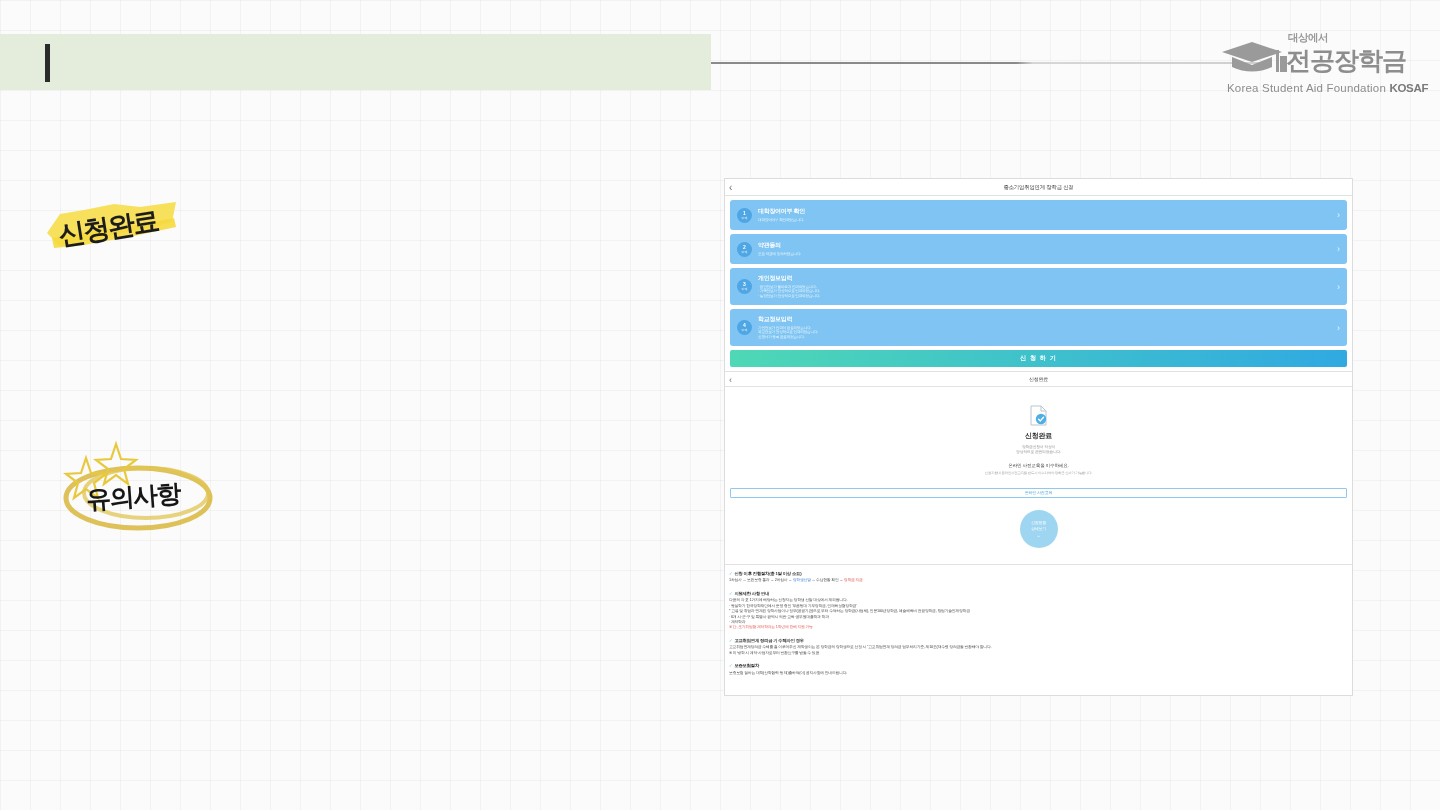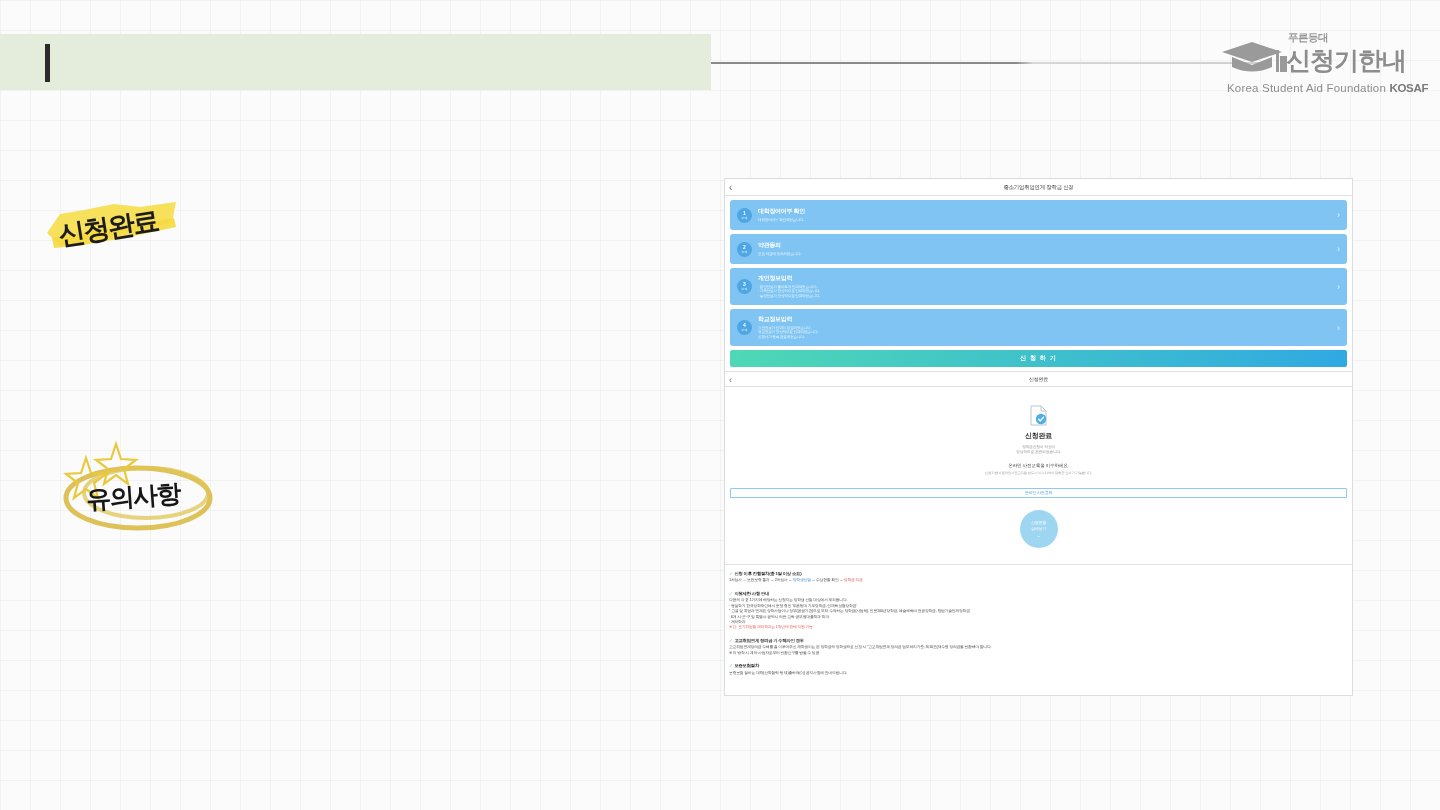--- a/index.html
+++ b/index.html
@@ -197,22 +197,22 @@
   <div class="banner-bar"></div>
   <div class="banner-rule"></div>
 
   <div class="logo">
     <svg class="logo-cap" viewBox="0 0 72 40">
       <polygon points="4,16 34,6 64,16 34,26" fill="#9a9a9a"></polygon>
       <path d="M14,21 L14,31 Q34,40 54,31 L54,21 L34,29 Z" fill="#9a9a9a"></path>
       <rect x="58" y="14" width="3" height="22" fill="#9a9a9a"></rect>
       <rect x="62" y="20" width="7" height="16" fill="#9a9a9a"></rect>
     </svg>
-    <div class="logo-tag">푸른등대</div>
-    <div class="logo-kr">신청기한내</div>
+    <div class="logo-tag">대상에서</div>
+    <div class="logo-kr">전공장학금</div>
     <div class="logo-sub">
       <span>Korea Student Aid Foundation</span>
       <b>KOSAF</b>
     </div>
   </div>
 
   <div class="hl1">
     <svg width="136" height="52" viewBox="0 0 136 52">
       <path d="M3,33 L16,14 L40,10 L70,4 L96,7 L132,2 L128,22 L108,27 L76,33 L44,40 L16,46 Z" fill="#f7de52" opacity="0.95"></path>
       <path d="M8,38 L50,31 L100,24 L130,18 L132,27 L90,36 L40,45 L10,48 Z" fill="#f5d93f" opacity="0.9"></path>

